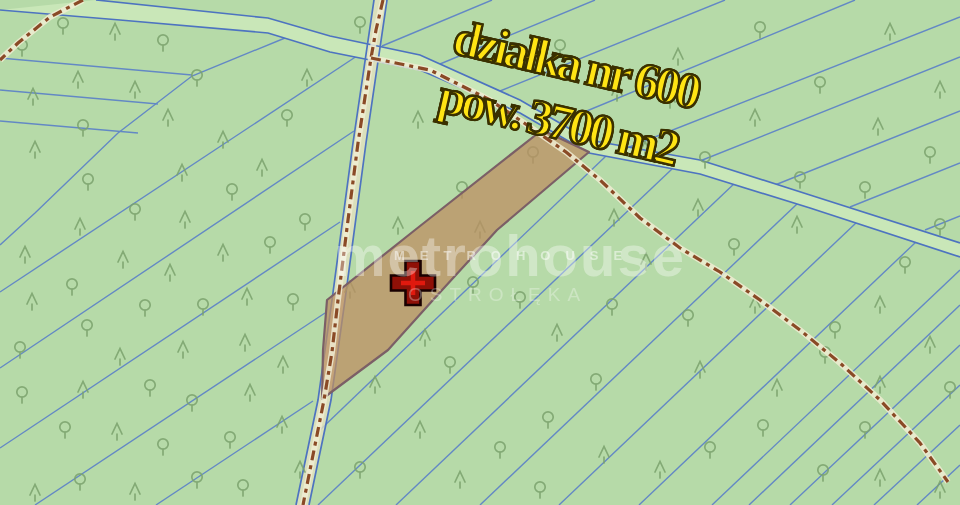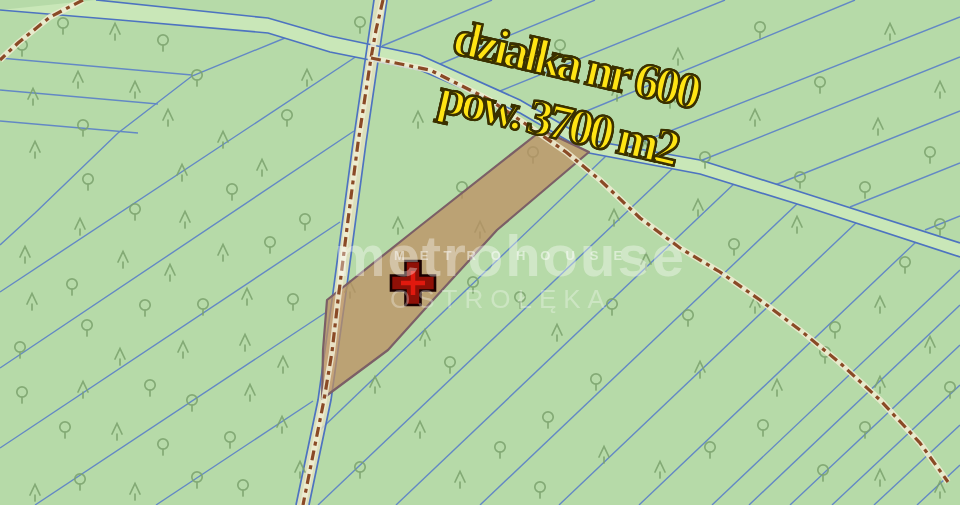--- a/index.html
+++ b/index.html
@@ -13,21 +13,21 @@
     -webkit-text-stroke:2.4px #3a3000;
     text-shadow:1px 1px 0 #3a3000,-1px -1px 0 #3a3000,1px -1px 0 #3a3000,-1px 1px 0 #3a3000;
     transform-origin:0 0;transform:rotate(13deg);
   }
   .lbl1{left:461px;top:8px;}
   .lbl2{left:446px;top:66px;}
   .wm-big{left:334px;top:222px;font-weight:700;font-size:58px;letter-spacing:2px;
           color:rgba(255,255,255,0.36);}
   .wm-small{left:394px;top:248px;font-weight:700;font-size:13px;letter-spacing:15px;
             color:rgba(255,255,255,0.5);}
-  .wm-city{left:390px;top:284px;font-weight:400;font-size:26px;letter-spacing:7px;
+  .wm-city{left:408px;top:284px;font-weight:400;font-size:19px;letter-spacing:7px;
            color:rgba(255,255,255,0.30);}
 </style>
 </head>
 <body>
 
 <div class="stage">
   <svg id="map-svg" width="960" height="505" viewBox="0 0 960 505">
       <rect x="0" y="0" width="960" height="505" fill="#b6daa8"></rect>
       <g stroke="#5b80c8" stroke-width="1.4" fill="none" opacity="0.9">
         <polyline points="0,58 192,75"></polyline>

